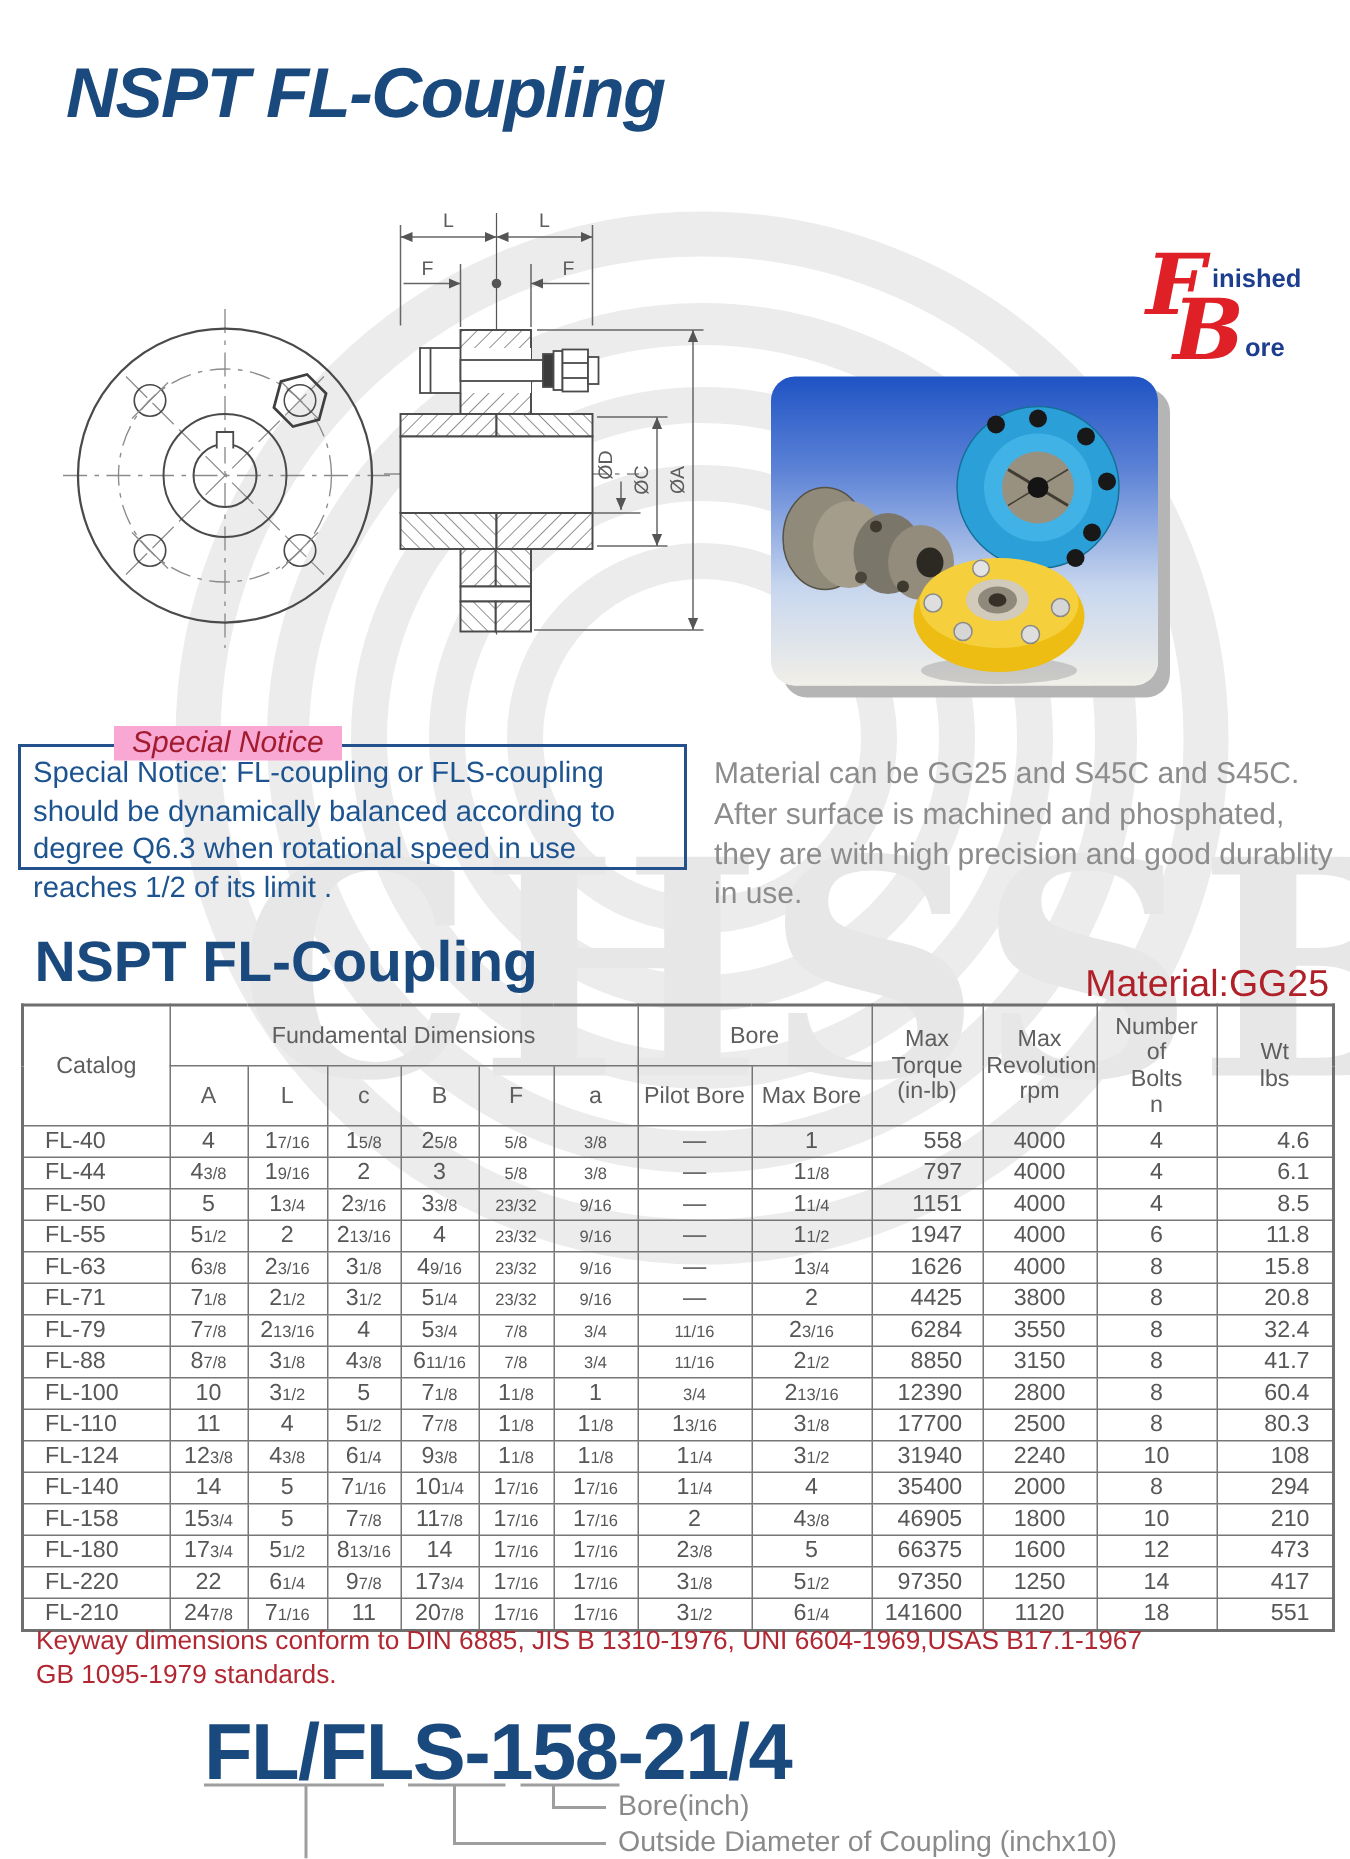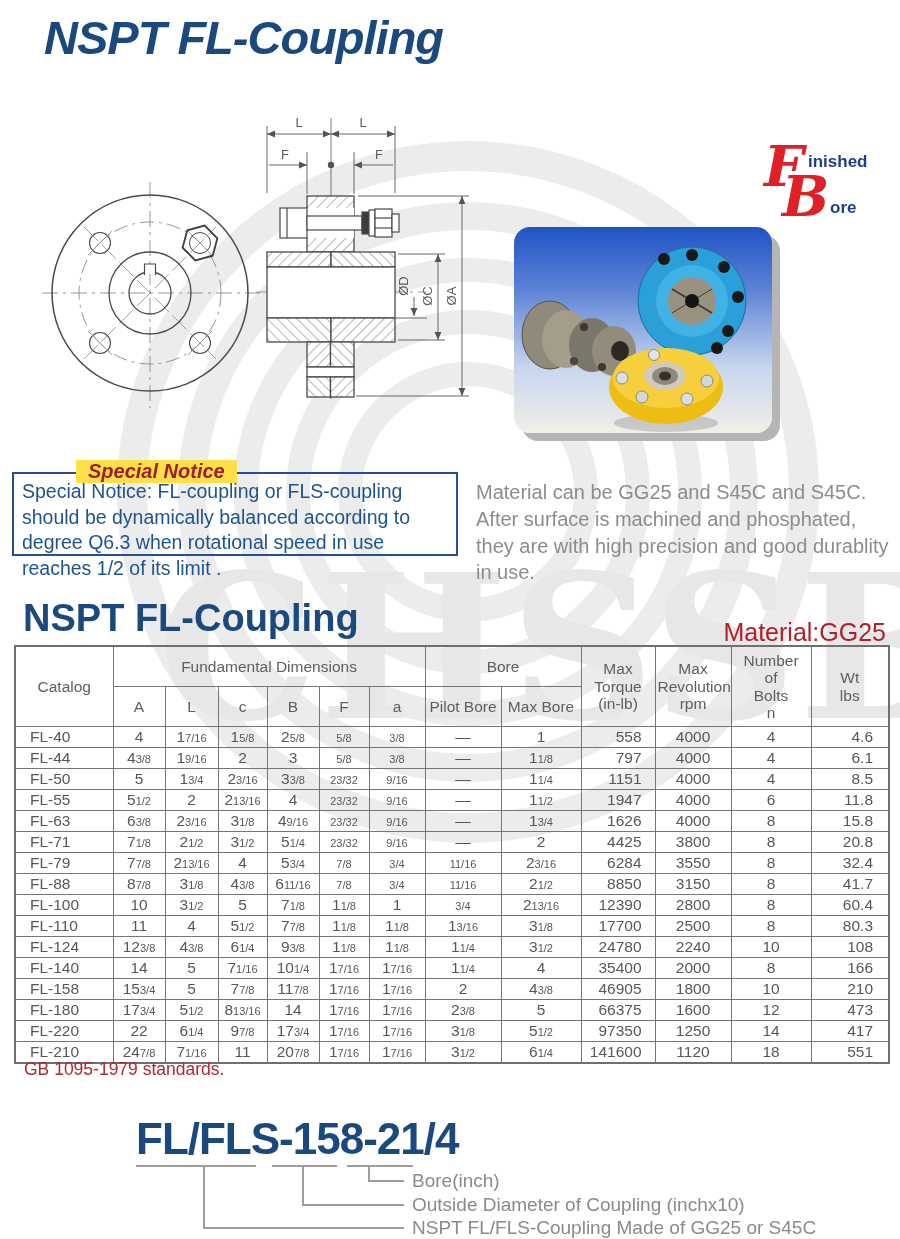--- a/index.html
+++ b/index.html
@@ -1,19 +1,19 @@
 <!DOCTYPE html>
 <html><head>
 <meta charset="utf-8">
 <style>
   html,body{margin:0;padding:0;background:#fff;}
   .page{position:relative;width:900px;height:1239px;background:#ffffff;overflow:hidden;
         font-family:"Liberation Sans",sans-serif;}
   .layer{position:absolute;inset:0;}
-  .content{position:absolute;inset:0;z-index:1;}
+  .content{position:absolute;inset:0;z-index:1;margin-top:24px;}
 
   
   .wm-text{position:absolute;left:158px;top:548px;font-family:"DejaVu Serif",serif;
            font-size:200px;font-weight:bold;color:#e7e7e7;letter-spacing:2px;line-height:1;}
 
   
   .main-title{position:absolute;left:44px;top:10px;font-size:47px;font-weight:bold;font-style:italic;
               color:#1a4a7d;letter-spacing:-1px;}
   .brand{position:absolute;left:678px;top:52px;color:#9c1c30;white-space:nowrap;}
   .brand .b1{font-size:29px;font-weight:bold;}
@@ -32,22 +32,22 @@
   .drawing{position:absolute;left:28px;top:100px;}
 
   
   .photo{position:absolute;left:514px;top:227px;width:258px;height:206px;border-radius:16px;
          background:linear-gradient(180deg,#1f53c4 0%,#5c82d6 30%,#c7d6ee 68%,#f1efe8 100%);
          box-shadow:8px 8px 0 0 #b5b5b5;overflow:hidden;}
 
   
   .notice{position:absolute;left:12px;top:472px;width:446px;height:84px;border:2px solid #24508c;
           box-sizing:border-box;}
-  .notice .legend{position:absolute;top:-14px;left:62px;background:#fde047;padding:0 12px;
-                  font-size:20px;font-weight:bold;font-style:italic;color:#a21c30;}
+  .notice .legend{position:absolute;top:-14px;left:62px;background:#f9a8d4;padding:0 12px;
+                  font-size:20px;font-weight:normal;font-style:italic;color:#a21c30;}
   .notice .ntext{padding:5px 8px;font-size:19.5px;line-height:1.31;color:#1d5490;}
 
   .material-p{position:absolute;left:476px;top:479px;width:414px;font-size:20px;line-height:1.34;
               color:#8c8c8c;}
 
   
   .section-title{position:absolute;left:23px;top:597px;font-size:38px;font-weight:bold;color:#1a4a7d;}
   .material-right{position:absolute;right:14px;top:618px;font-size:25px;color:#b02028;}
 
   
@@ -60,21 +60,21 @@
                  white-space:nowrap;}
   .spec-table .fr{font-size:11px;}
   .spec-table .c0{text-align:left;padding-left:14px;}
   .spec-table .c9{text-align:right;padding-right:13px;}
   .spec-table .c12{text-align:right;padding-right:15px;}
 
   
   .keyway{position:absolute;left:24px;top:1058px;font-size:17.5px;line-height:1.32;color:#b12732;}
 
   
-  .pn-code{position:absolute;left:136px;top:1114px;font-size:44px;font-weight:bold;color:#1a4a7d;
+  .pn-code{position:absolute;left:136px;top:1114px;font-size:53px;font-weight:bold;color:#1a4a7d;
            letter-spacing:-1px;}
   .pn-lines{position:absolute;left:130px;top:1158px;}
   .pn-label{position:absolute;left:412px;font-size:19px;color:#8a8a8a;white-space:nowrap;}
   .pl1{top:1170px;} .pl2{top:1194px;} .pl3{top:1217px;}
 
   svg text{font-family:"Liberation Sans",sans-serif;}
 </style>
 </head>
 <body>
 
@@ -453,39 +453,39 @@
           <tr>
             <td class="c0">FL-124</td>
             <td class="c1">12<span class="fr">3/8</span></td>
             <td class="c2">4<span class="fr">3/8</span></td>
             <td class="c3">6<span class="fr">1/4</span></td>
             <td class="c4">9<span class="fr">3/8</span></td>
             <td class="c5">1<span class="fr">1/8</span></td>
             <td class="c6">1<span class="fr">1/8</span></td>
             <td class="c7">1<span class="fr">1/4</span></td>
             <td class="c8">3<span class="fr">1/2</span></td>
-            <td class="c9">24780</td>
+            <td class="c9">31940</td>
             <td class="c10">2240</td>
             <td class="c11">10</td>
             <td class="c12">108</td>
           </tr>
           <tr>
             <td class="c0">FL-140</td>
             <td class="c1">14</td>
             <td class="c2">5</td>
             <td class="c3">7<span class="fr">1/16</span></td>
             <td class="c4">10<span class="fr">1/4</span></td>
             <td class="c5">1<span class="fr">7/16</span></td>
             <td class="c6">1<span class="fr">7/16</span></td>
             <td class="c7">1<span class="fr">1/4</span></td>
             <td class="c8">4</td>
             <td class="c9">35400</td>
             <td class="c10">2000</td>
             <td class="c11">8</td>
-            <td class="c12">166</td>
+            <td class="c12">294</td>
           </tr>
           <tr>
             <td class="c0">FL-158</td>
             <td class="c1">15<span class="fr">3/4</span></td>
             <td class="c2">5</td>
             <td class="c3">7<span class="fr">7/8</span></td>
             <td class="c4">11<span class="fr">7/8</span></td>
             <td class="c5">1<span class="fr">7/16</span></td>
             <td class="c6">1<span class="fr">7/16</span></td>
             <td class="c7">2</td>
@@ -537,20 +537,21 @@
             <td class="c8">6<span class="fr">1/4</span></td>
             <td class="c9">141600</td>
             <td class="c10">1120</td>
             <td class="c11">18</td>
             <td class="c12">551</td>
           </tr>
         </tbody>
       </table>
 
     <div class="keyway">
+      <div>Keyway dimensions conform to DIN 6885, JIS B 1310-1976, UNI 6604-1969,USAS B17.1-1967</div>
       <div>GB 1095-1979 standards.</div>
     </div>
 
     <div class="pn-code">FL/FLS-158-21/4</div>
     <svg class="pn-lines" width="310" height="81">
       <g stroke="#9e9e9e" stroke-width="2" fill="none">
         <line x1="6" y1="8" x2="126" y2="8"></line>
         <line x1="142" y1="8" x2="207" y2="8"></line>
         <line x1="217" y1="8" x2="283" y2="8"></line>
         <path d="M74,8  V70 H274"></path>

